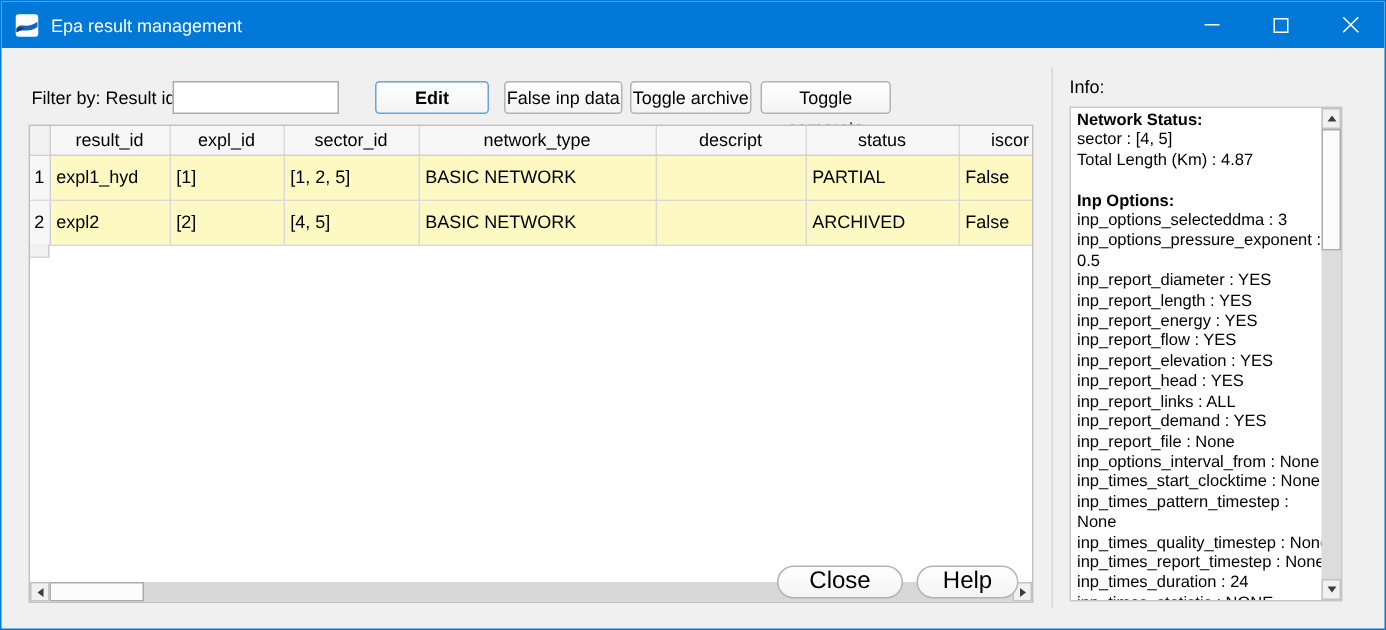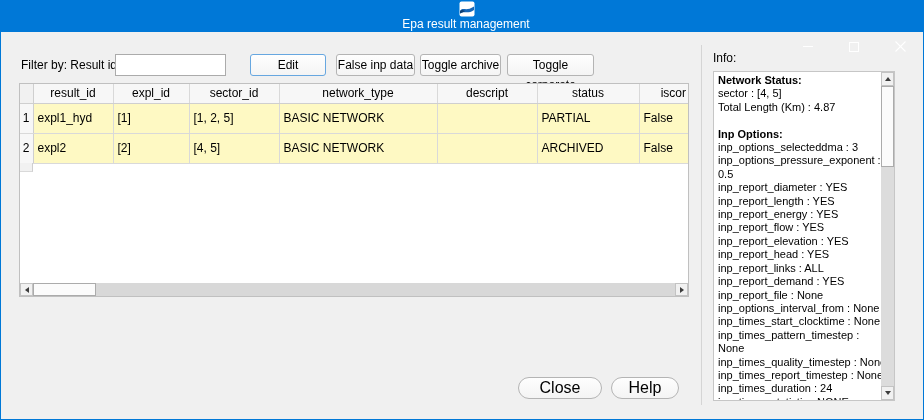--- a/index.html
+++ b/index.html
@@ -25,28 +25,28 @@
     position:absolute; left:114px; top:53px; width:111px; height:22px;
     border:1px solid #ababab; background:#fff; font-size:12px; padding:0 4px;
     font-family:"Liberation Sans", sans-serif;
   }
   .btn {
     position:absolute; top:53px; height:22px; font-size:12px; color:#000;
     background:linear-gradient(180deg,#fefefe,#f4f4f4);
     border:1px solid #b4b4b4; border-radius:3px; text-align:center;
     font-family:"Liberation Sans", sans-serif; line-height:20px;
   }
-  .btn-edit { left:249px; width:76px; border-color:#67a7e0; }
+  .btn-edit { left:249px; width:76px; border-color:#67a7e0;font-weight:bold; }
   .btn-showinp { left:335px; width:79px; }
   .btn-archive { left:419px; width:81px; }
   .btn-corporate { left:506px; width:87px; }
   .btn-delete { left:599px; width:88px; }
   
   .table-frame {
-    position:absolute; left:18px; top:82px; width:670px; height:214px;
+    position:absolute; left:18px; top:82px; width:670px; height:319px;
     border:1px solid #c0c0c0; background:#ffffff;
   }
   table.grid { border-collapse:collapse; table-layout:fixed; width:668px; font-size:12px; }
   table.grid th, table.grid td {
     border-right:1px solid #d9d9d9; border-bottom:1px solid #d9d9d9;
     overflow:hidden; white-space:nowrap; font-weight:normal; color:#000;
   }
   table.grid thead th { height:19px; background:#f7f7f7; border-bottom:1px solid #cfcfcf; text-align:center; }
   table.grid thead th.corner { background:#f1f1f1; border-right:1px solid #cfcfcf; }
   table.grid thead th.col-iscor { text-align:right; padding-right:2px; border-right:none; }
@@ -89,21 +89,21 @@
      display:flex; align-items:center; justify-content:center; }
   .vscroll .sb-up { top:0; }
   .vscroll .sb-down { bottom:0; }
   .vscroll .sb-thumb { position:absolute; left:0; top:14px; width:13px; height:81px; background:#fbfbfb; border:1px solid #ababab; }
 </style>
 </head>
 <body>
 
 <div class="window" style="border-color: rgb(0, 120, 215);">
 
-  <div class="titlebar" style="background: rgb(0, 120, 215); flex-direction: column;">
+  <div class="titlebar" style="background: rgb(0, 120, 215);">
     <svg class="app-icon" viewBox="0 0 16 16">
       <rect x="0.5" y="0.5" width="15" height="15" rx="2" fill="#ffffff"></rect>
       <path d="M1 10 C4 5.5, 7 11, 15 5.5 L15 9 C9 13.5, 5 9.5, 1 12.5 Z" fill="#1566b7"></path>
       <path d="M1 10 C3 8, 5 9.5, 6 10.2 L1 12.5 Z" fill="#0b3e74"></path>
     </svg>
     <span class="title-text">Epa result management</span>
     <div class="winbtns">
       <div class="winbtn">
           <span class="glyph-min"></span>
         </div>

